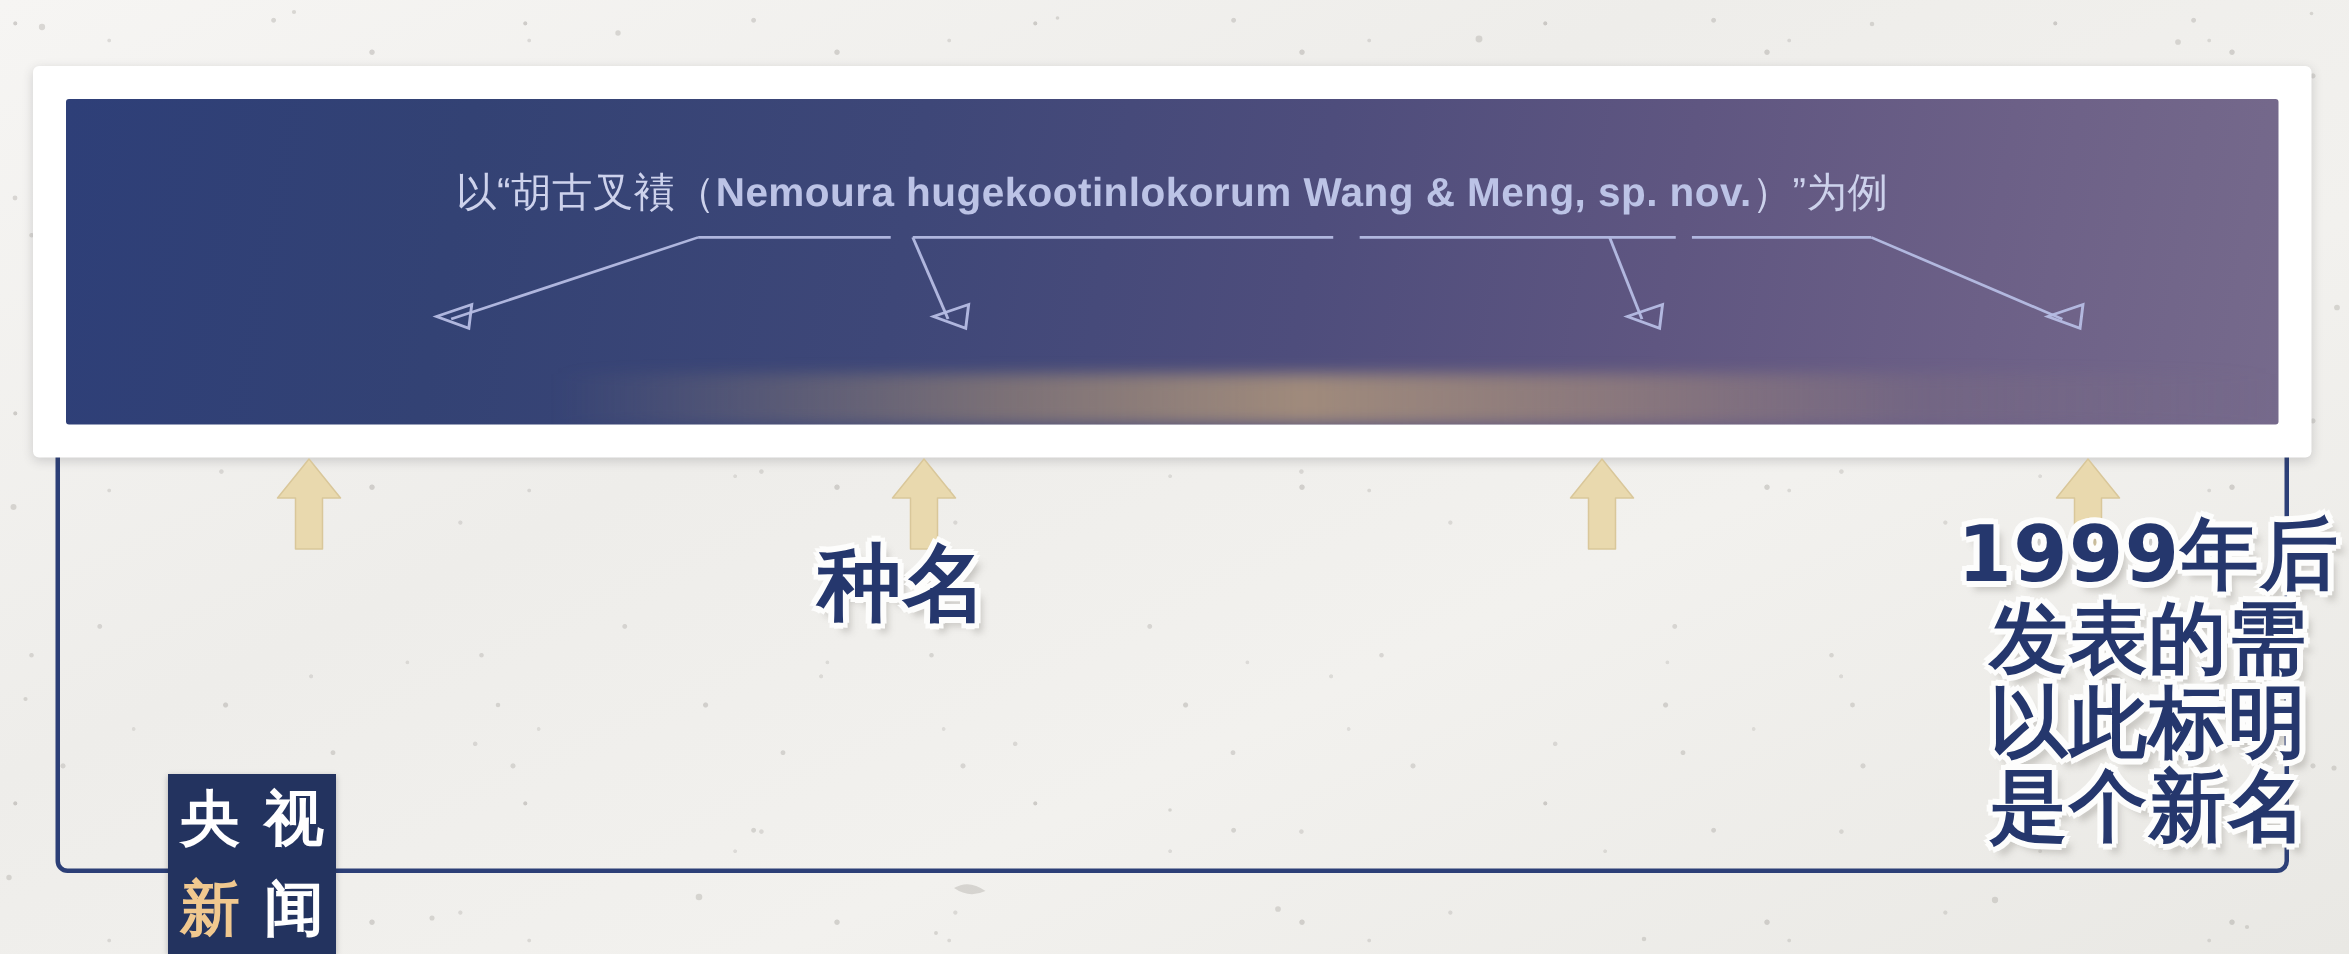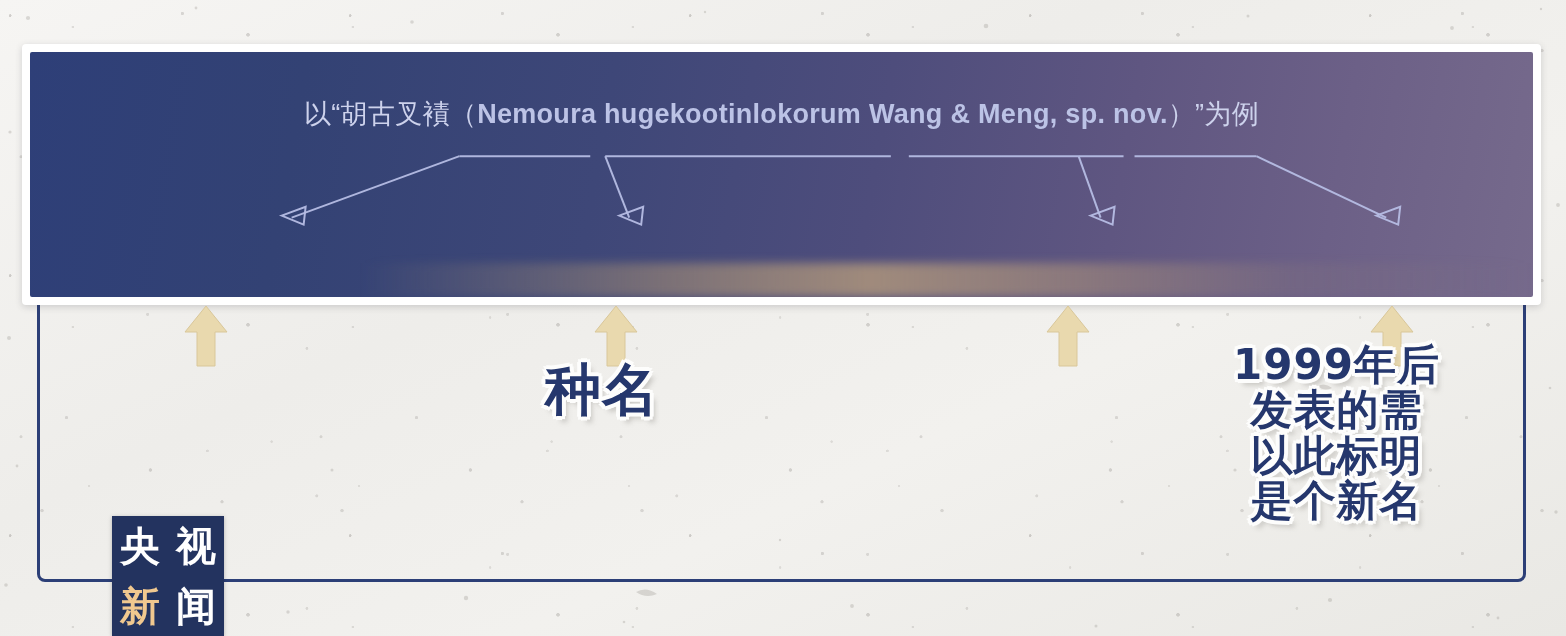--- a/index.html
+++ b/index.html
@@ -71,21 +71,21 @@
   #banner-shell {
     position: absolute;
     left: 22px;
     top: 44px;
     width: 1519px;
     height: 261px;
     background: #ffffff;
     border-radius: 4px;
     box-shadow: 0 2px 7px rgba(60,60,70,.20);
     box-sizing: border-box;
-    padding: 8px;
+    padding: 22px;
   }
   #banner {
     position: relative;
     width: 100%;
     height: 100%;
     border-radius: 2px;
     background: linear-gradient(100deg,
         #2e3f78 0%,
         #334274 18%,
         #3e4778 38%,
@@ -196,21 +196,21 @@
     text-shadow:
       -3px -3px 0 #fdfdfc,  3px -3px 0 #fdfdfc,
       -3px  3px 0 #fdfdfc,  3px  3px 0 #fdfdfc,
       -4px  0   0 #fdfdfc,  4px  0   0 #fdfdfc,
        0   -4px 0 #fdfdfc,  0    4px 0 #fdfdfc,
        5px  6px 5px rgba(120,118,112,.35);
   }
   #callout-0 { left: 140px;  top: 355px;  font-size: 56px; }
   #callout-1 { left: 545px;  top: 360px;  font-size: 56px; }
   #callout-2 { left: 920px;  top: 370px;  font-size: 54px; text-align: center; }
-  #callout-3 { left: 1233px; top: 342px;  font-size: 42px; text-align: center; }
+  #callout-3 { left: 1305px; top: 342px;  font-size: 52px; text-align: center; }
 
   
   #cctv-logo {
     position: absolute;
     left: 112px;
     top: 516px;
     width: 112px;
     height: 120px;
     background: #23335f;
     display: grid;

